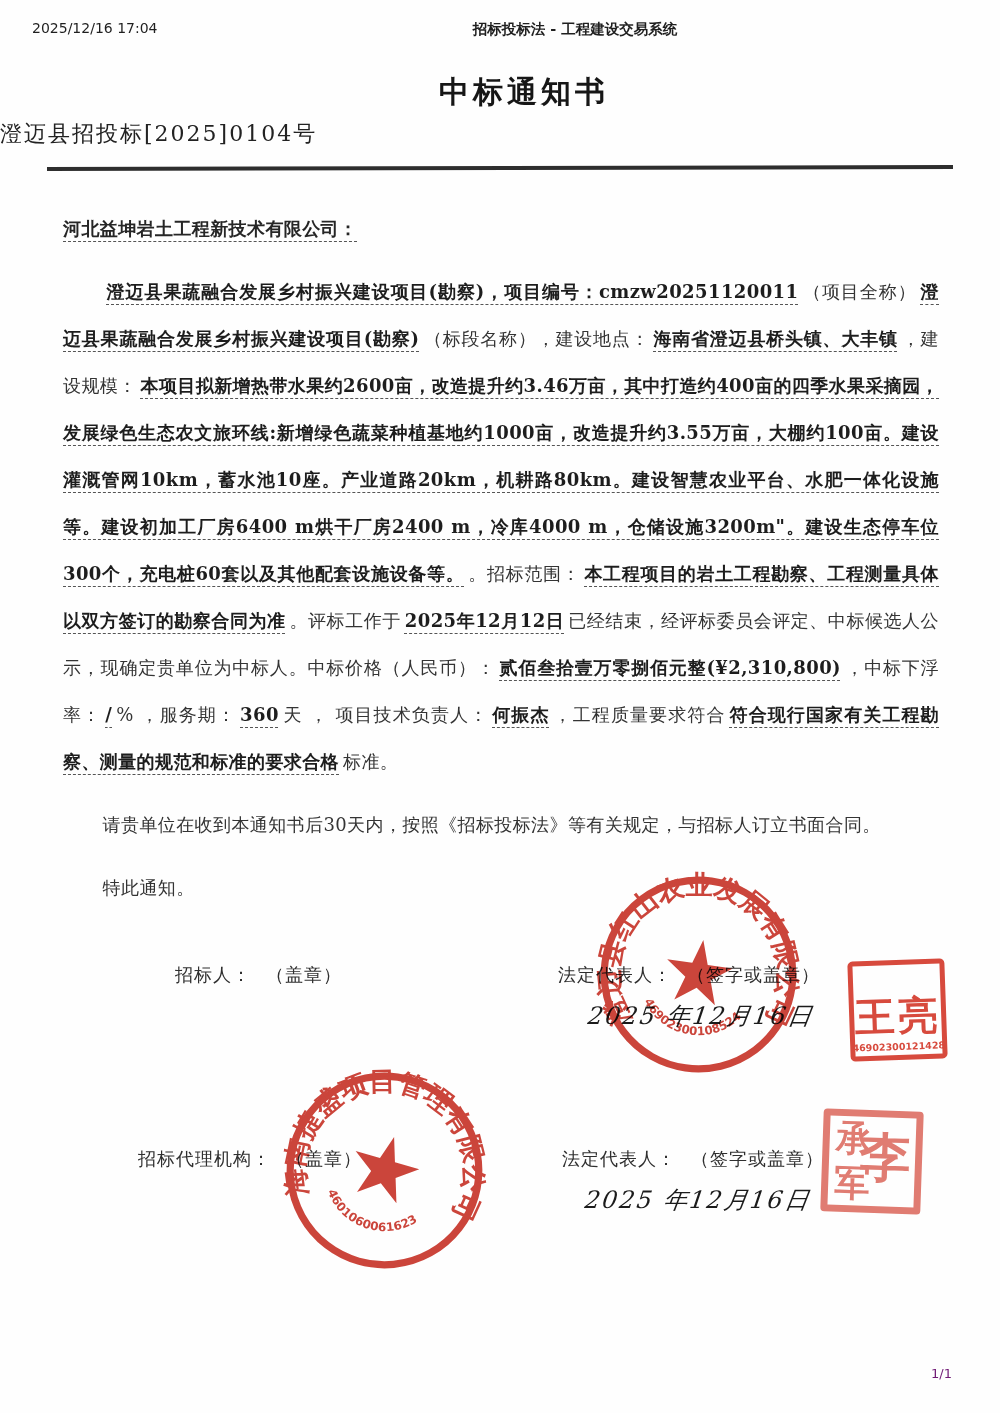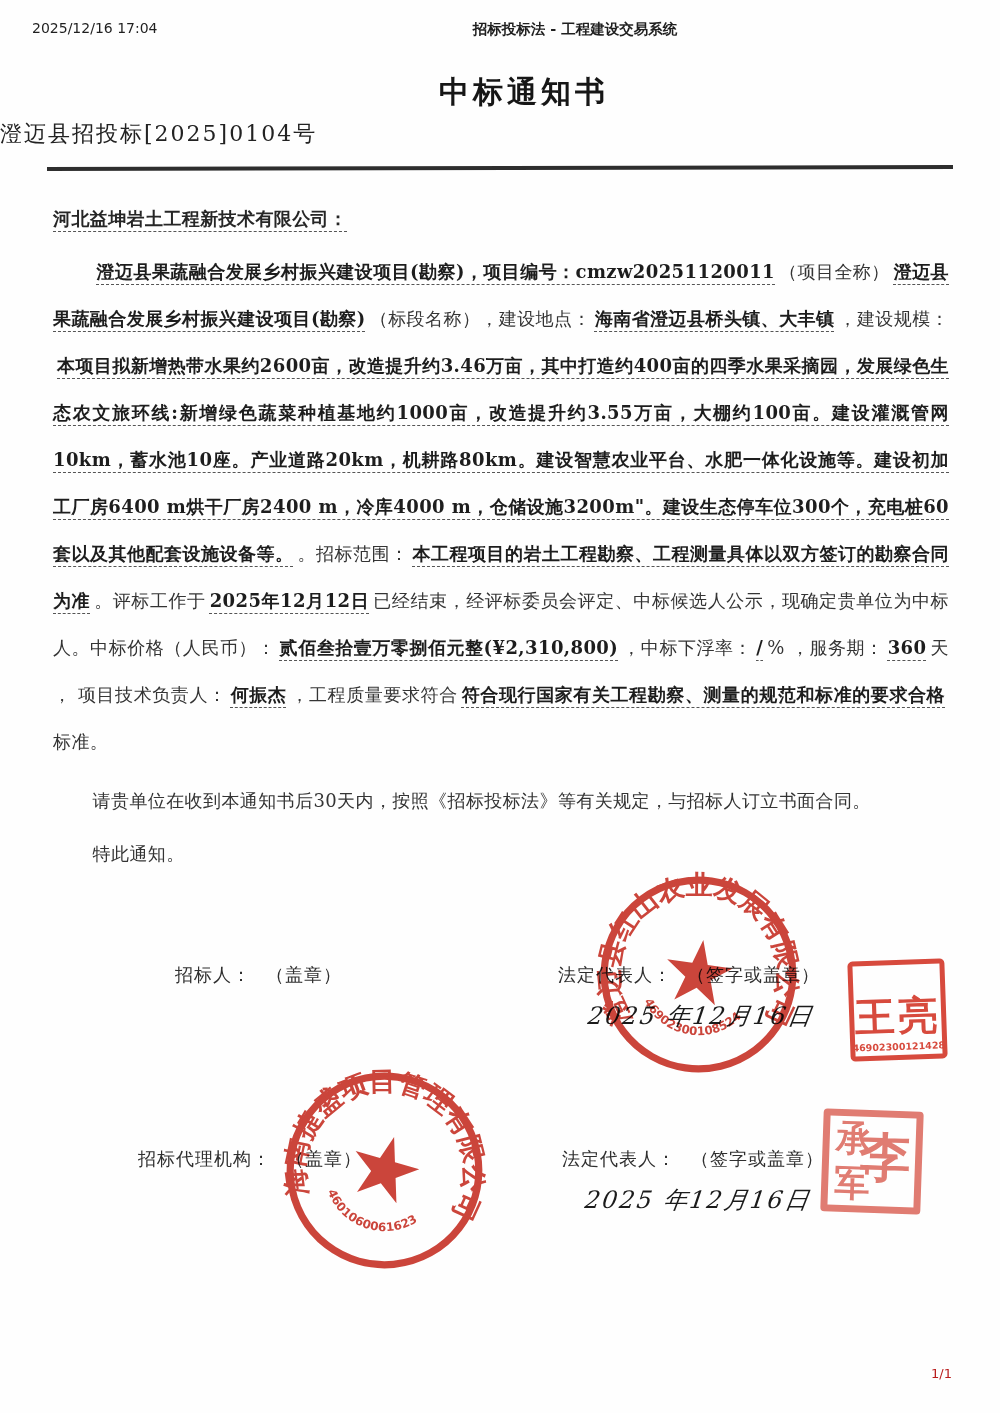--- a/index.html
+++ b/index.html
@@ -6,31 +6,31 @@
   .page{
     position:relative;width:1000px;height:1413px;background:#fefefe;
     font-family:"DejaVu Serif","Liberation Serif",serif;color:#262626;overflow:hidden;
   }
   .abs{position:absolute;}
   
   .print-meta{font-family:"DejaVu Sans","Liberation Sans",sans-serif;font-size:14px;color:#1f1f1f;}
   .ph-left{left:32px;top:20px;}
   .ph-center{left:150px;top:20px;width:850px;text-align:center;font-weight:700;font-size:14.5px;}
   .pf-url{left:32px;top:1366px;font-size:13px;color:#2b2b2b;}
-  .pf-page{right:48px;top:1366px;font-size:13px;color:#b91c1c;}
+  .pf-page{right:48px;top:1366px;font-size:13px;color:#701a75;}
   
   .doc-title{left:0;right:0;top:72px;text-align:center;font-family:"DejaVu Sans","Liberation Sans",sans-serif;
     font-size:30px;font-weight:800;letter-spacing:4px;color:#161616;margin-left:48px;}
   .doc-number{left:0;right:0;top:119px;font-size:22px;letter-spacing:2px;color:#222;}
   .divider{left:47px;top:166px;width:906px;height:4px;background:#2e2e2e;transform:rotate(-0.12deg);}
   
   .doc-body{left:47px;top:189px;width:908px;font-size:18px;line-height:47px;text-align:justify;letter-spacing:0.4px;}
   .recipient{font-weight:700;text-decoration:underline;text-decoration-style:dashed;
     text-decoration-color:#555;text-underline-offset:6px;text-decoration-thickness:1px;padding-right:26px;}
-  .para{margin:6px;}
+  .para{margin:16px;}
   .para.indent{text-indent:2.2em;}
   .para + .para{margin-top:0px;}
   .para.closing{margin-top:12px;}
   .fill{font-weight:700;color:#1d1d1d;margin:0 4px;text-decoration:underline;
     text-decoration-style:dashed;text-decoration-color:#555;text-underline-offset:6px;text-decoration-thickness:1px;}
   .plain{font-weight:400;color:#343434;}
   
   .sig{font-size:18px;color:#2f2f2f;letter-spacing:1px;}
   .sig .hint{margin-left:15px;font-family:Liberation Serif, serif;}
   .sig-bidder{left:175px;top:963px;}

